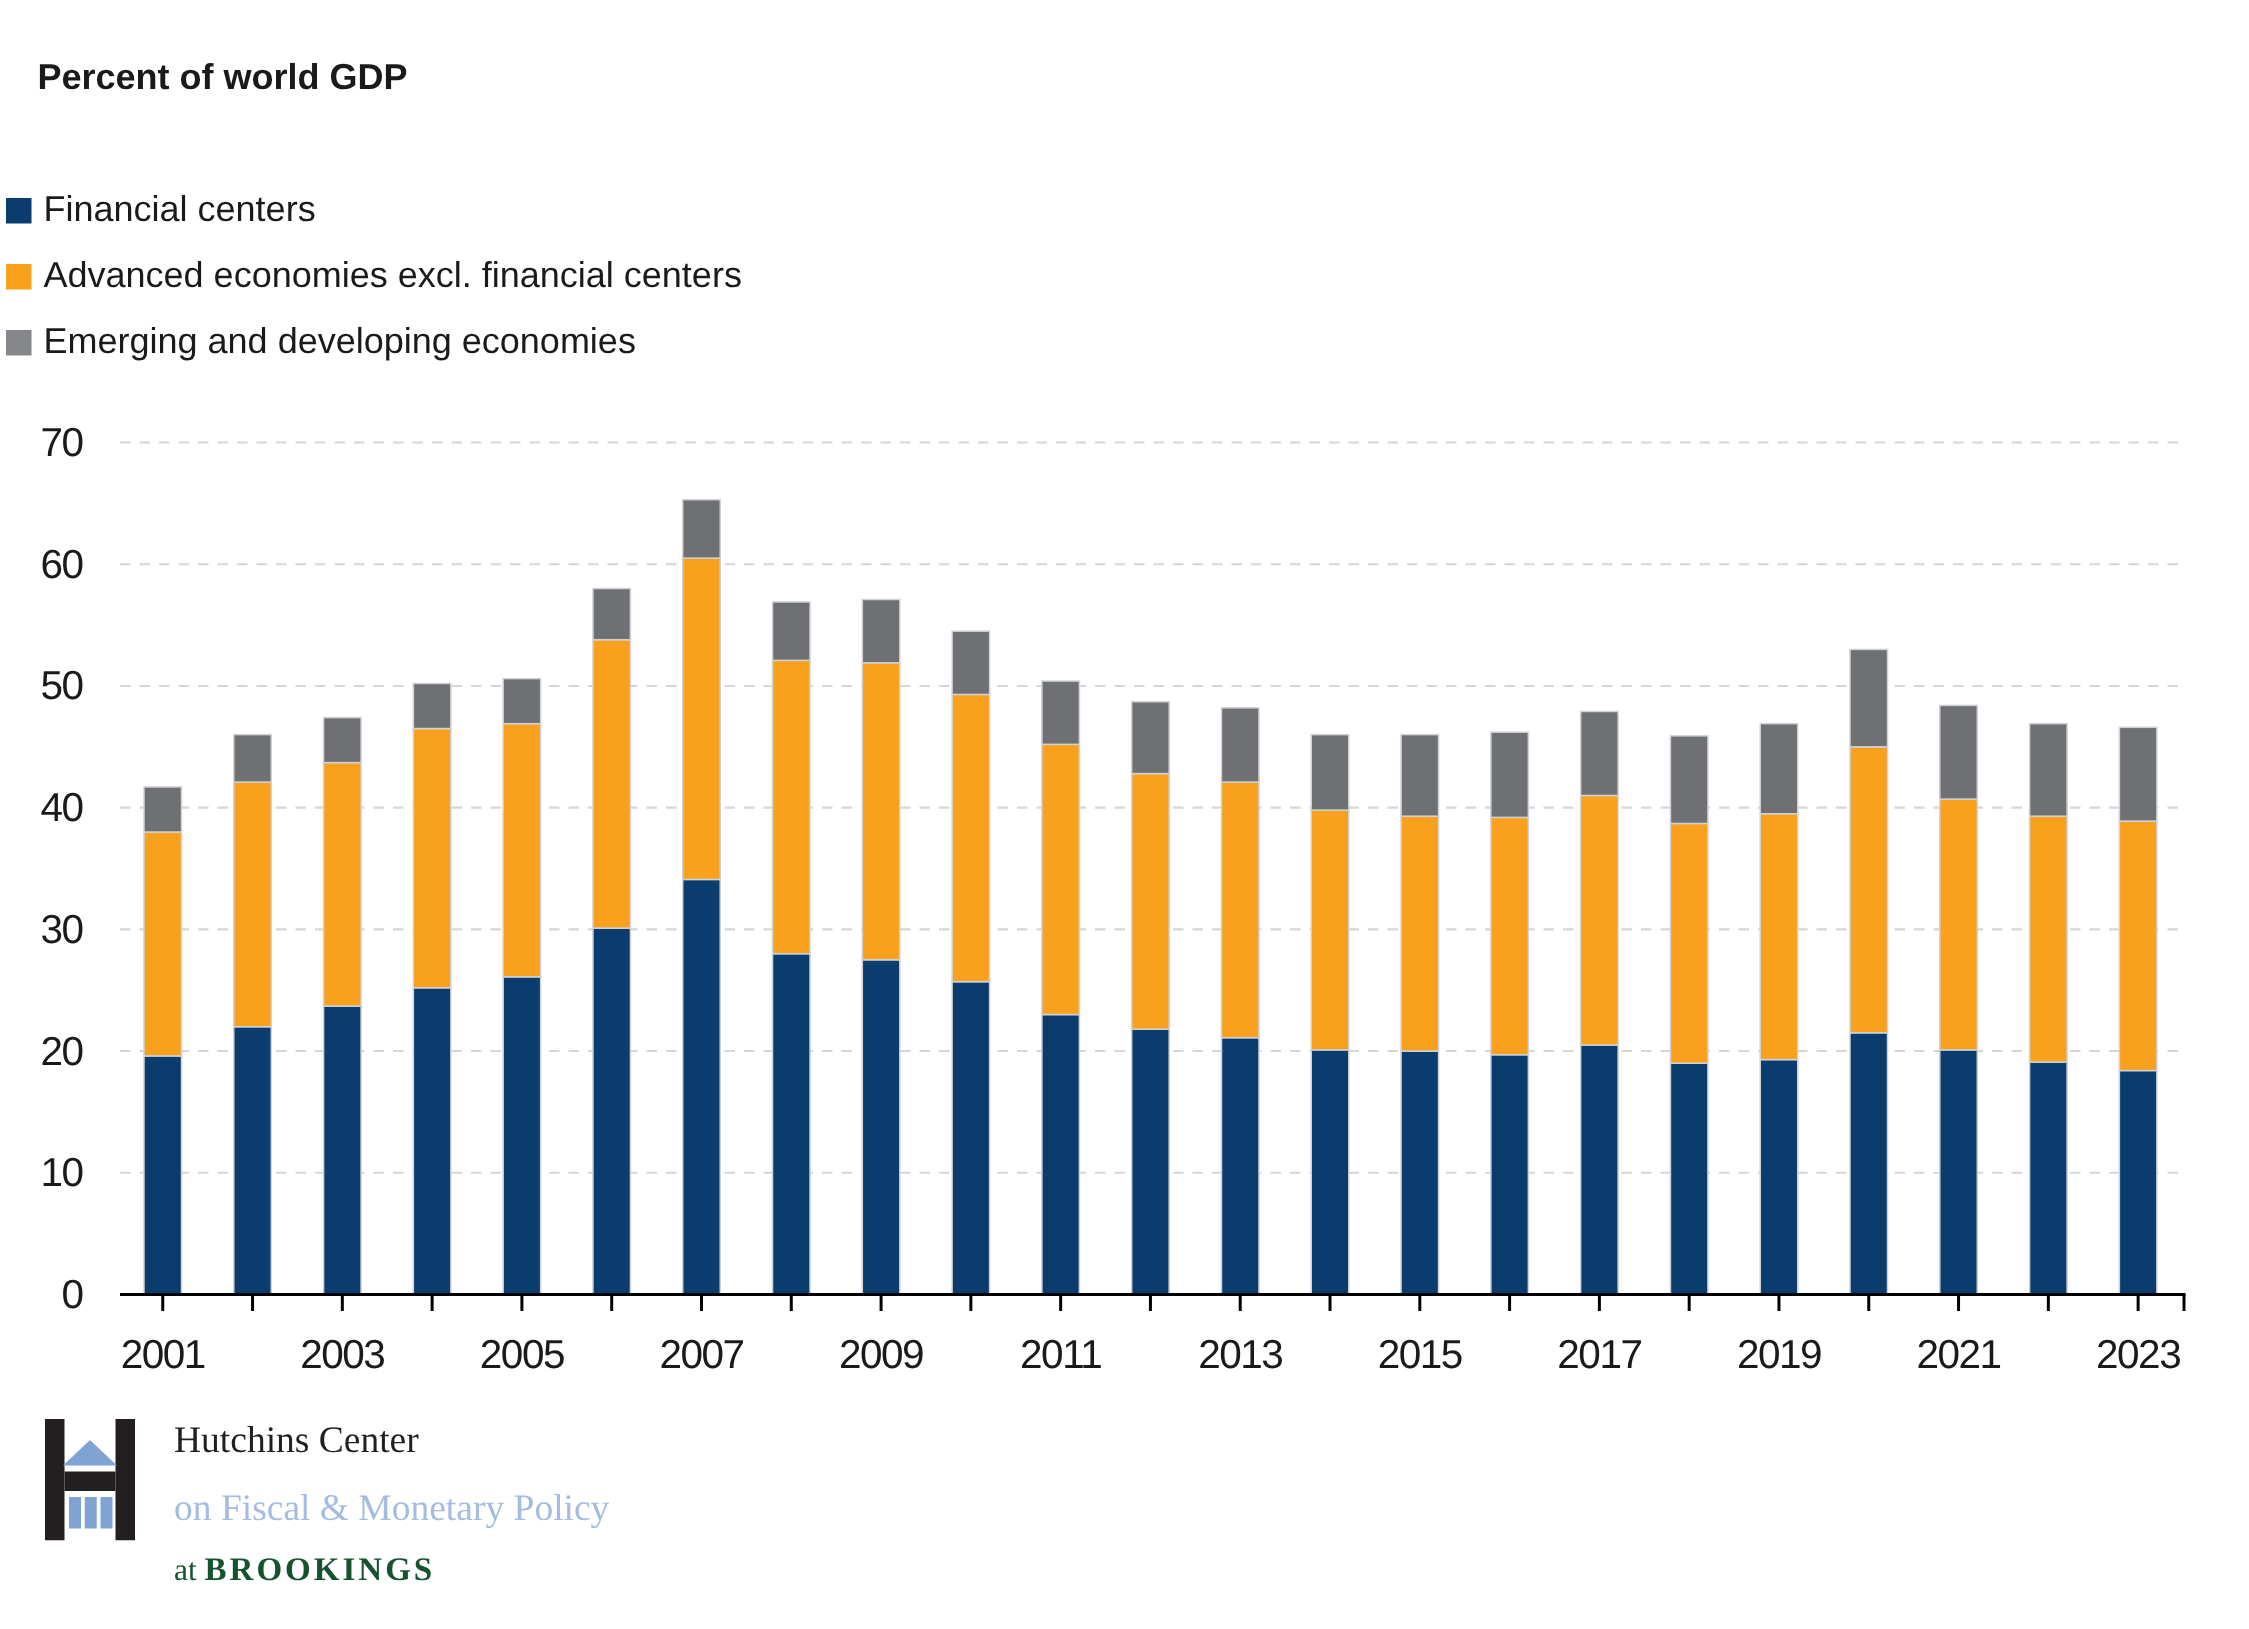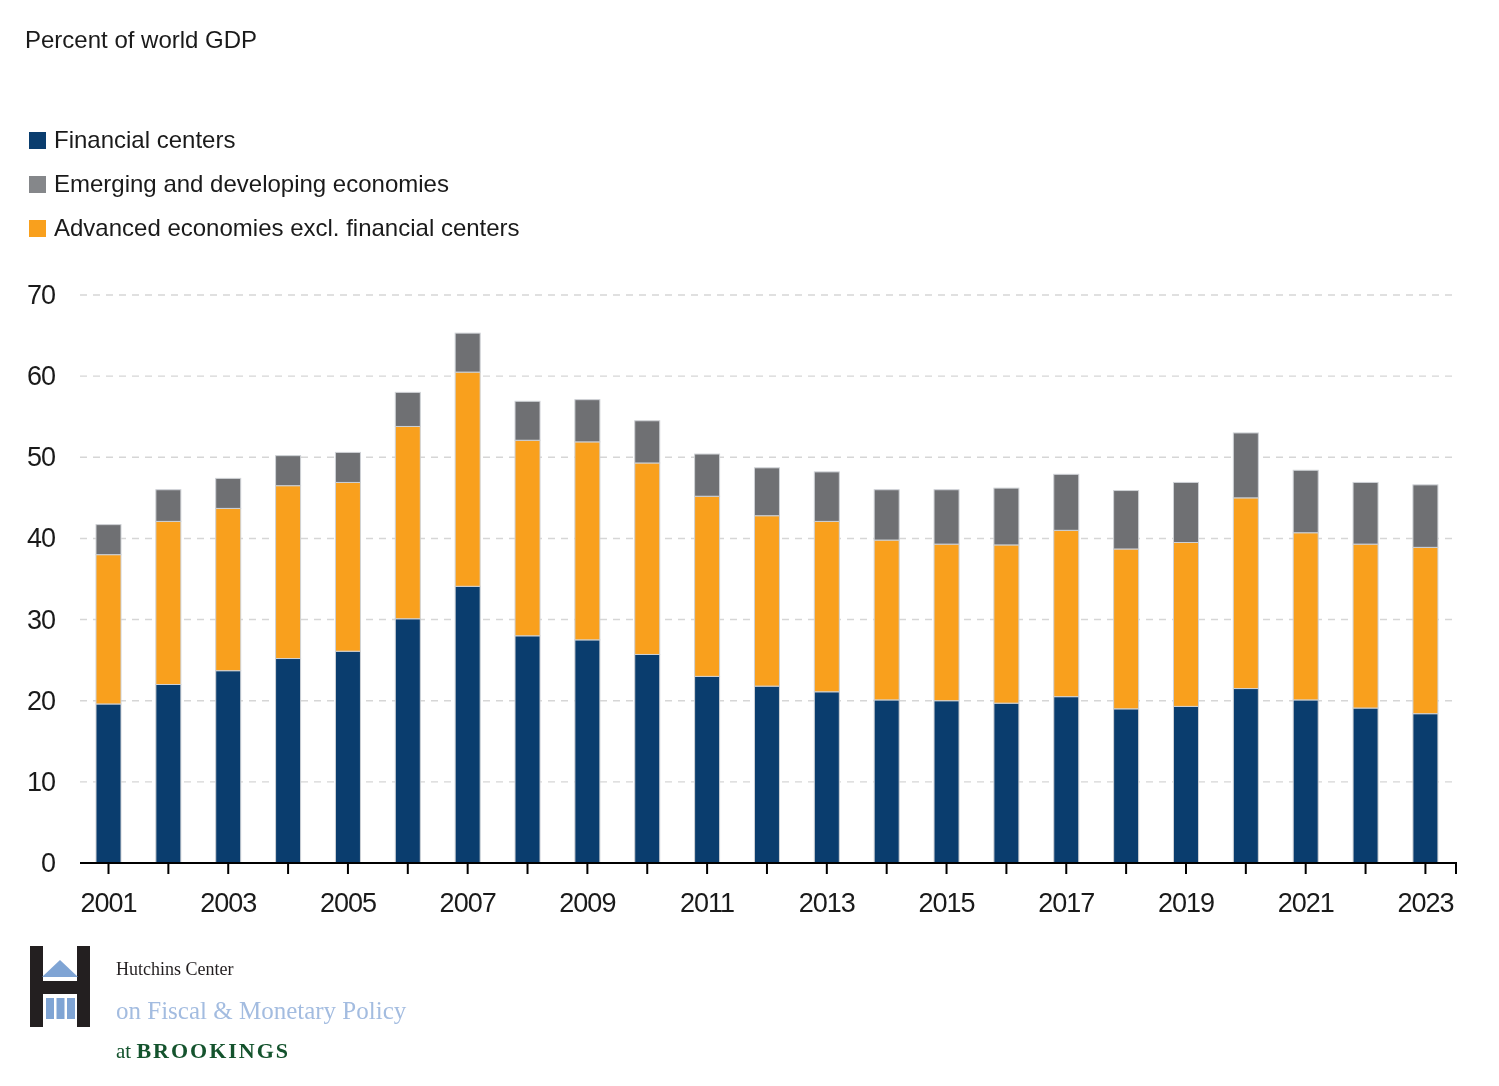--- a/index.html
+++ b/index.html
@@ -21,27 +21,27 @@
   }
   .chart-title {
     font-size: 33px;
     font-weight: bold;
     color: #111111;
     letter-spacing: -0.5px;
     line-height: 1.15;
   }
   .chart-subtitle {
     font-size: 24px;
-    font-weight: normal;
+    font-weight: bold;
     color: #1a1a1a;
-    margin-top: 8px;
+    margin-top: 20px;
   }
   .legend {
     position: absolute;
-    left: 29px;
+    left: 4px;
     top: 126px;
   }
   .legend-row {
     display: flex;
     align-items: center;
     height: 28px;
     margin-bottom: 16px;
   }
   .legend-swatch {
     width: 17px;
@@ -72,23 +72,23 @@
     width: 60px;
     height: 81px;
     flex: 0 0 60px;
   }
   .logo-text {
     margin-left: 26px;
     font-family: "Liberation Serif", "DejaVu Serif", serif;
     line-height: 1.0;
   }
   .logo-line1 {
-    font-size: 18px;
+    font-size: 25px;
     color: #231f20;
-    margin-top: 14px;
+    margin-top: 2px;
   }
   .logo-line2 {
     font-size: 25px;
     margin-top: 20px;
   }
   .logo-line3 {
     font-size: 21px;
     color: #14532d;
     margin-top: 17px;
   }
@@ -104,26 +104,26 @@
 <div class="header">
   <div class="chart-subtitle">Percent of world GDP</div>
 </div>
 
 <div class="legend">
   <div class="legend-row">
     <div class="legend-swatch" style="background: rgb(10, 61, 110);"></div>
     <div class="legend-label">Financial centers</div>
   </div>
   <div class="legend-row">
+    <div class="legend-swatch" style="background: rgb(249, 160, 29);"></div>
+    <div class="legend-label">Advanced economies excl. financial centers</div>
+  </div>
+  <div class="legend-row">
     <div class="legend-swatch" style="background: rgb(133, 135, 138);"></div>
     <div class="legend-label">Emerging and developing economies</div>
-  </div>
-  <div class="legend-row">
-    <div class="legend-swatch" style="background: rgb(249, 160, 29);"></div>
-    <div class="legend-label">Advanced economies excl. financial centers</div>
   </div>
 </div>
 
 <svg class="chart-svg" id="chart" viewBox="0 0 1499 1086" xmlns="http://www.w3.org/2000/svg">
     <line x1="80" y1="781.8571428571429" x2="1457" y2="781.8571428571429" stroke="#d6d6d6" stroke-width="1.4" stroke-dasharray="7 6"></line>
     <line x1="80" y1="700.7142857142858" x2="1457" y2="700.7142857142858" stroke="#d6d6d6" stroke-width="1.4" stroke-dasharray="7 6"></line>
     <line x1="80" y1="619.5714285714286" x2="1457" y2="619.5714285714286" stroke="#d6d6d6" stroke-width="1.4" stroke-dasharray="7 6"></line>
     <line x1="80" y1="538.4285714285714" x2="1457" y2="538.4285714285714" stroke="#d6d6d6" stroke-width="1.4" stroke-dasharray="7 6"></line>
     <line x1="80" y1="457.28571428571433" x2="1457" y2="457.28571428571433" stroke="#d6d6d6" stroke-width="1.4" stroke-dasharray="7 6"></line>
     <line x1="80" y1="376.14285714285717" x2="1457" y2="376.14285714285717" stroke="#d6d6d6" stroke-width="1.4" stroke-dasharray="7 6"></line>

